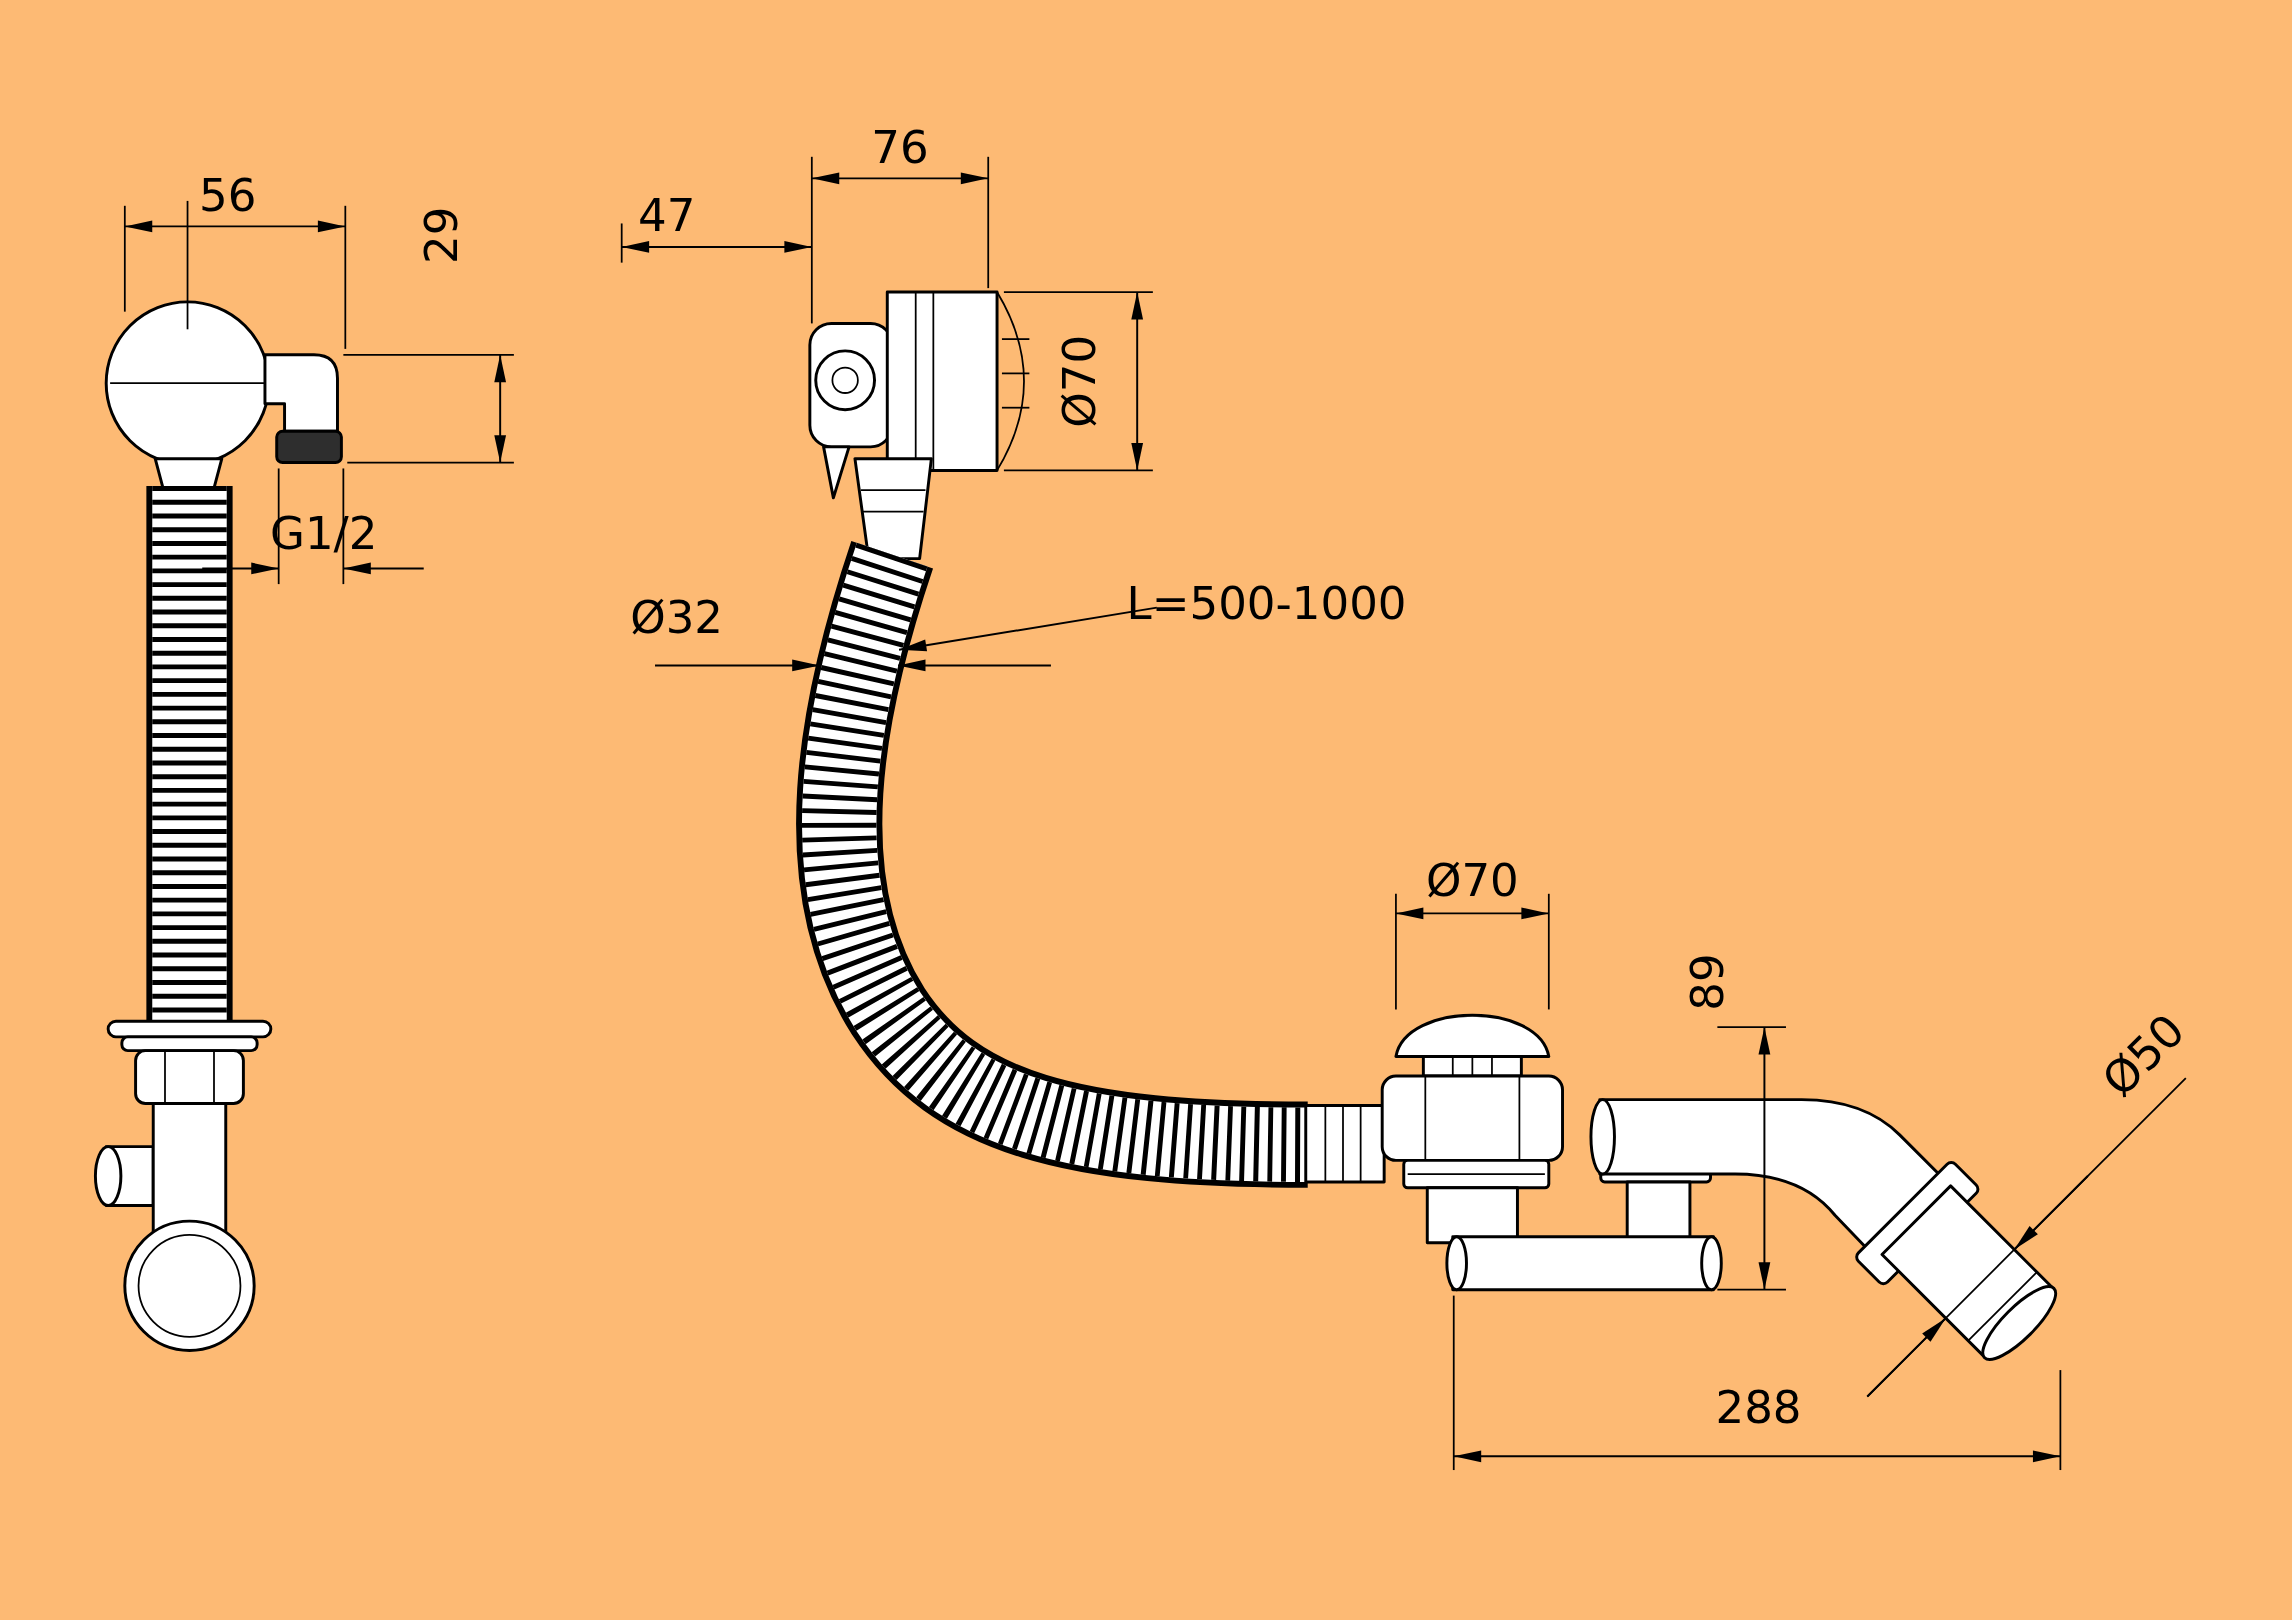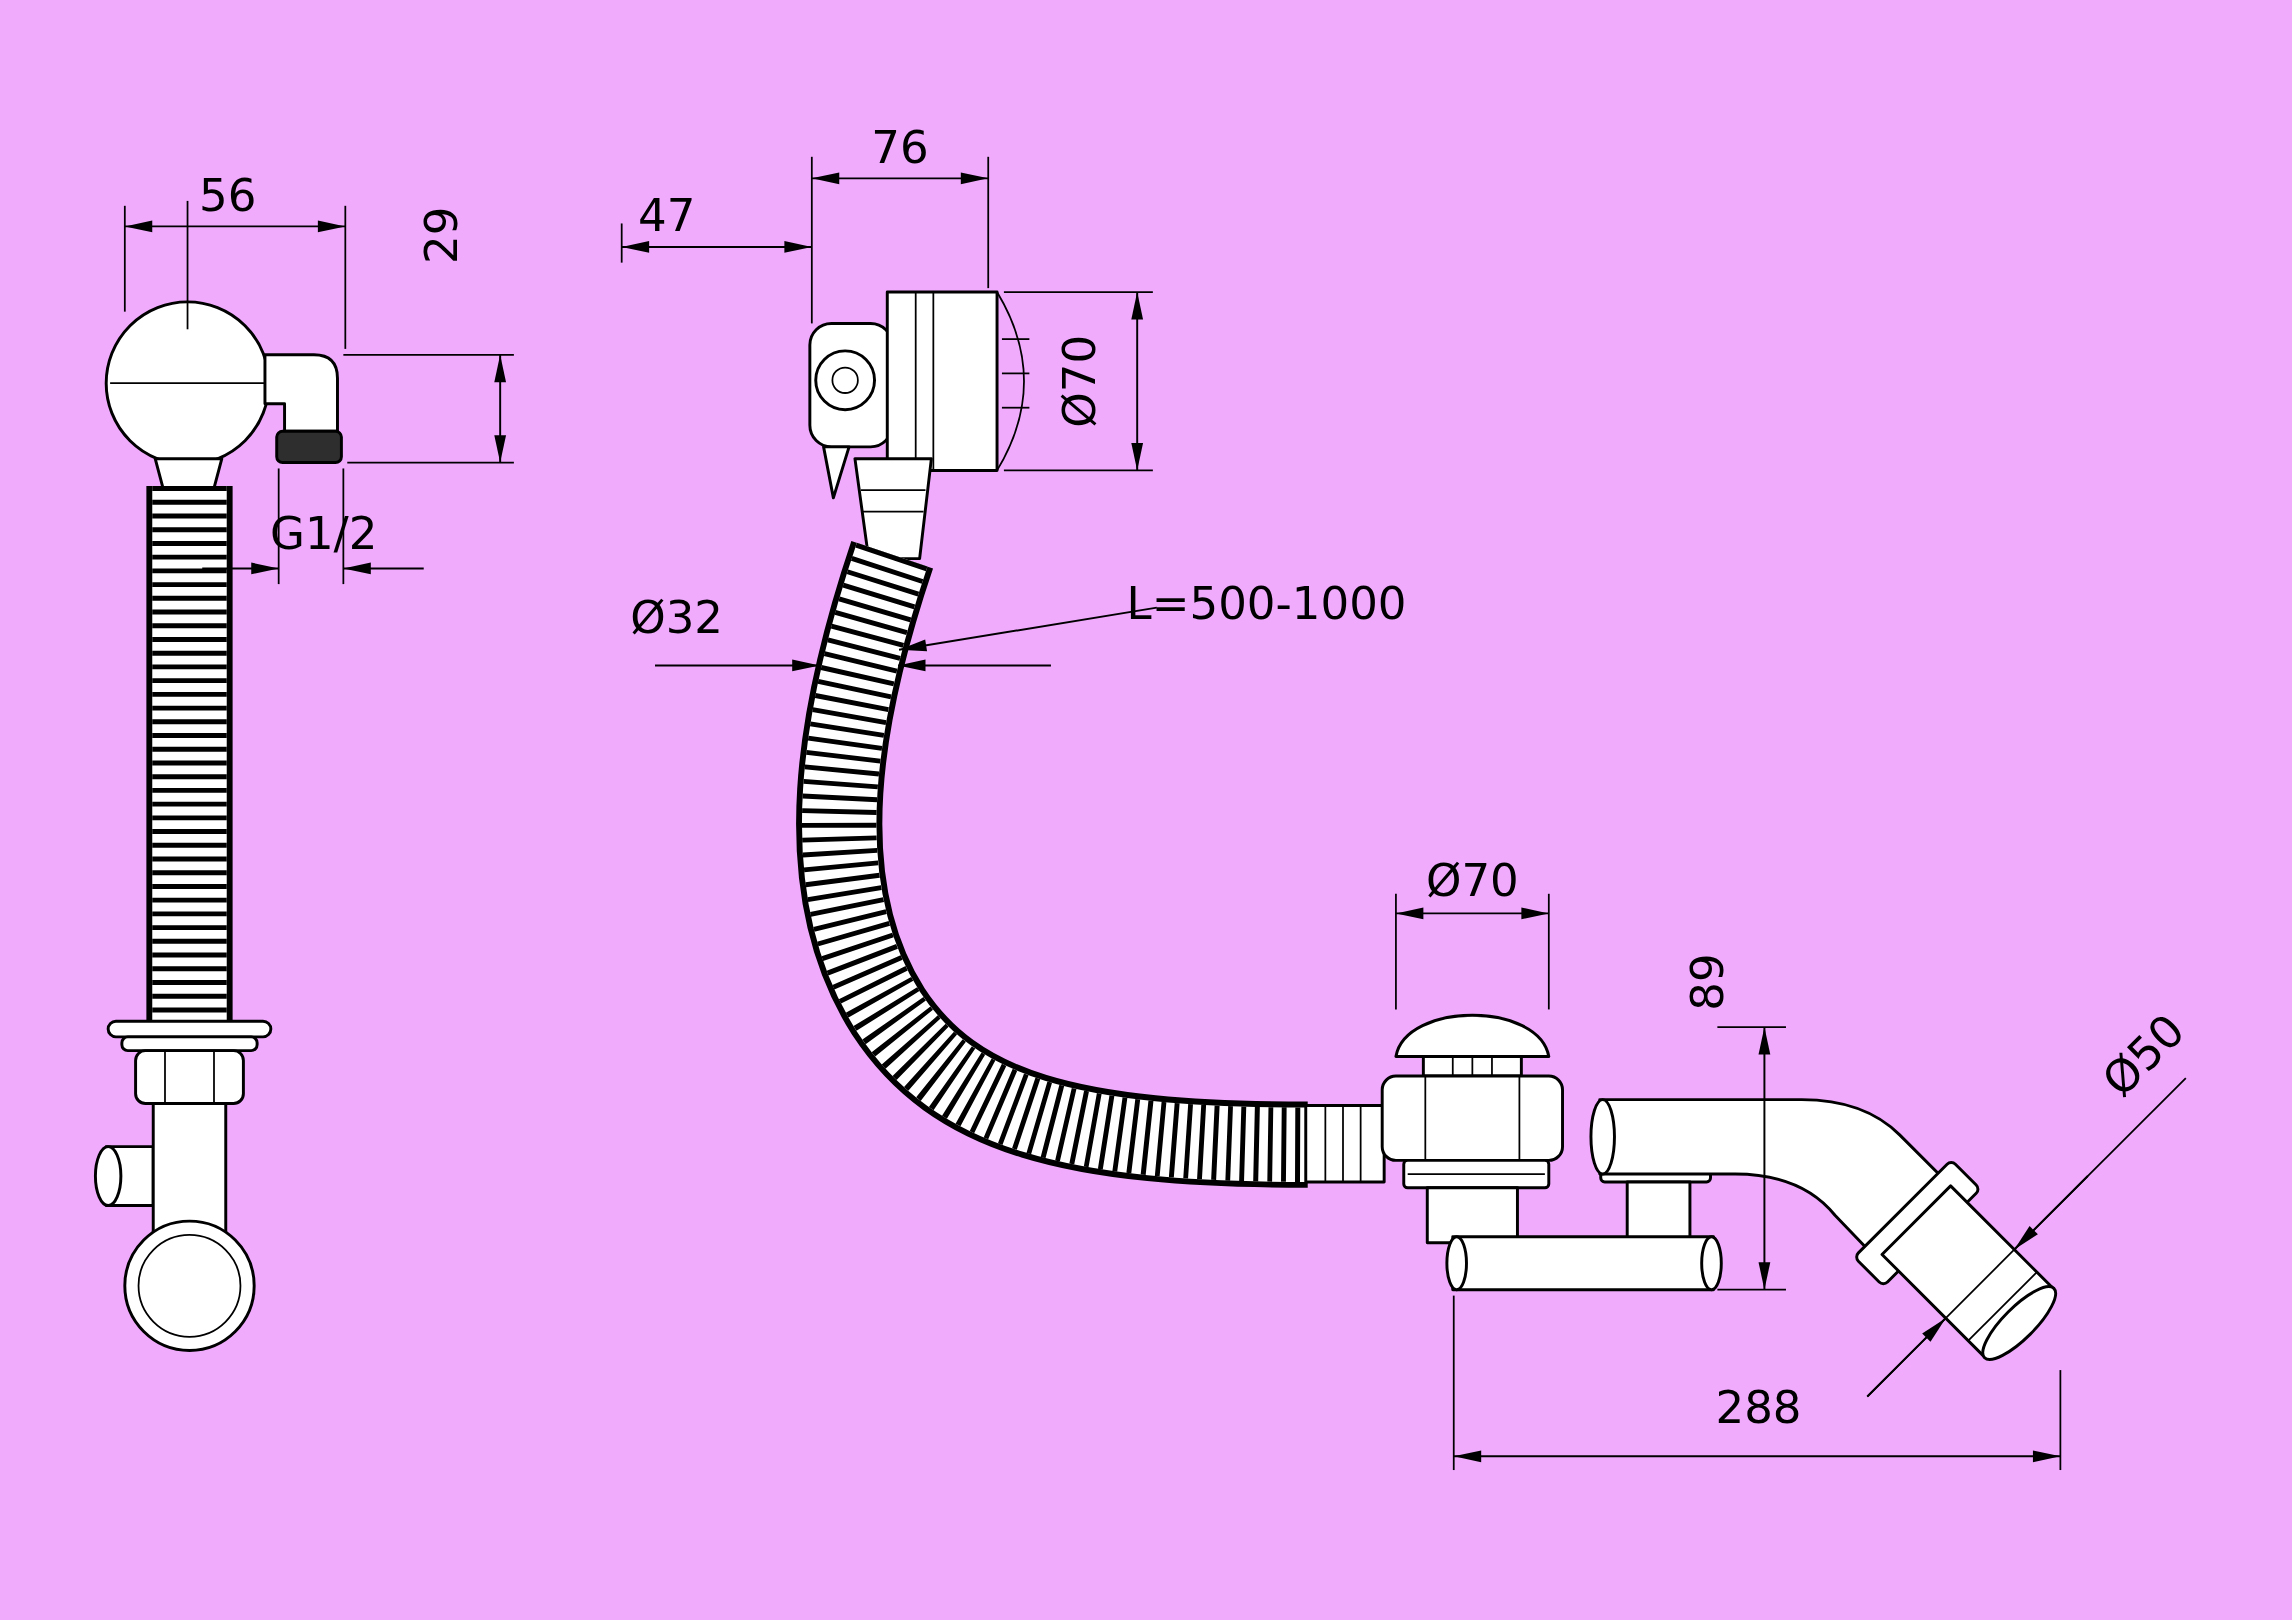--- a/index.html
+++ b/index.html
@@ -4,21 +4,21 @@
 <style>
   html, body {
     margin: 0;
     padding: 0;
     background: #ffffff;
   }
   .page {
     position: relative;
     width: 2293px;
     height: 1620px;
-    background: #f0abfc;
+    background: #fdba74;
     overflow: hidden;
     font-family: "DejaVu Sans", sans-serif;
   }
   svg { display: block; }
 
   
   .ol   { fill: #ffffff; stroke: #000000; stroke-width: 3; stroke-linejoin: round; }
   .thin { fill: none; stroke: #000000; stroke-width: 1.8; }
   
   .dim  { fill: none; stroke: #000000; stroke-width: 2; }

